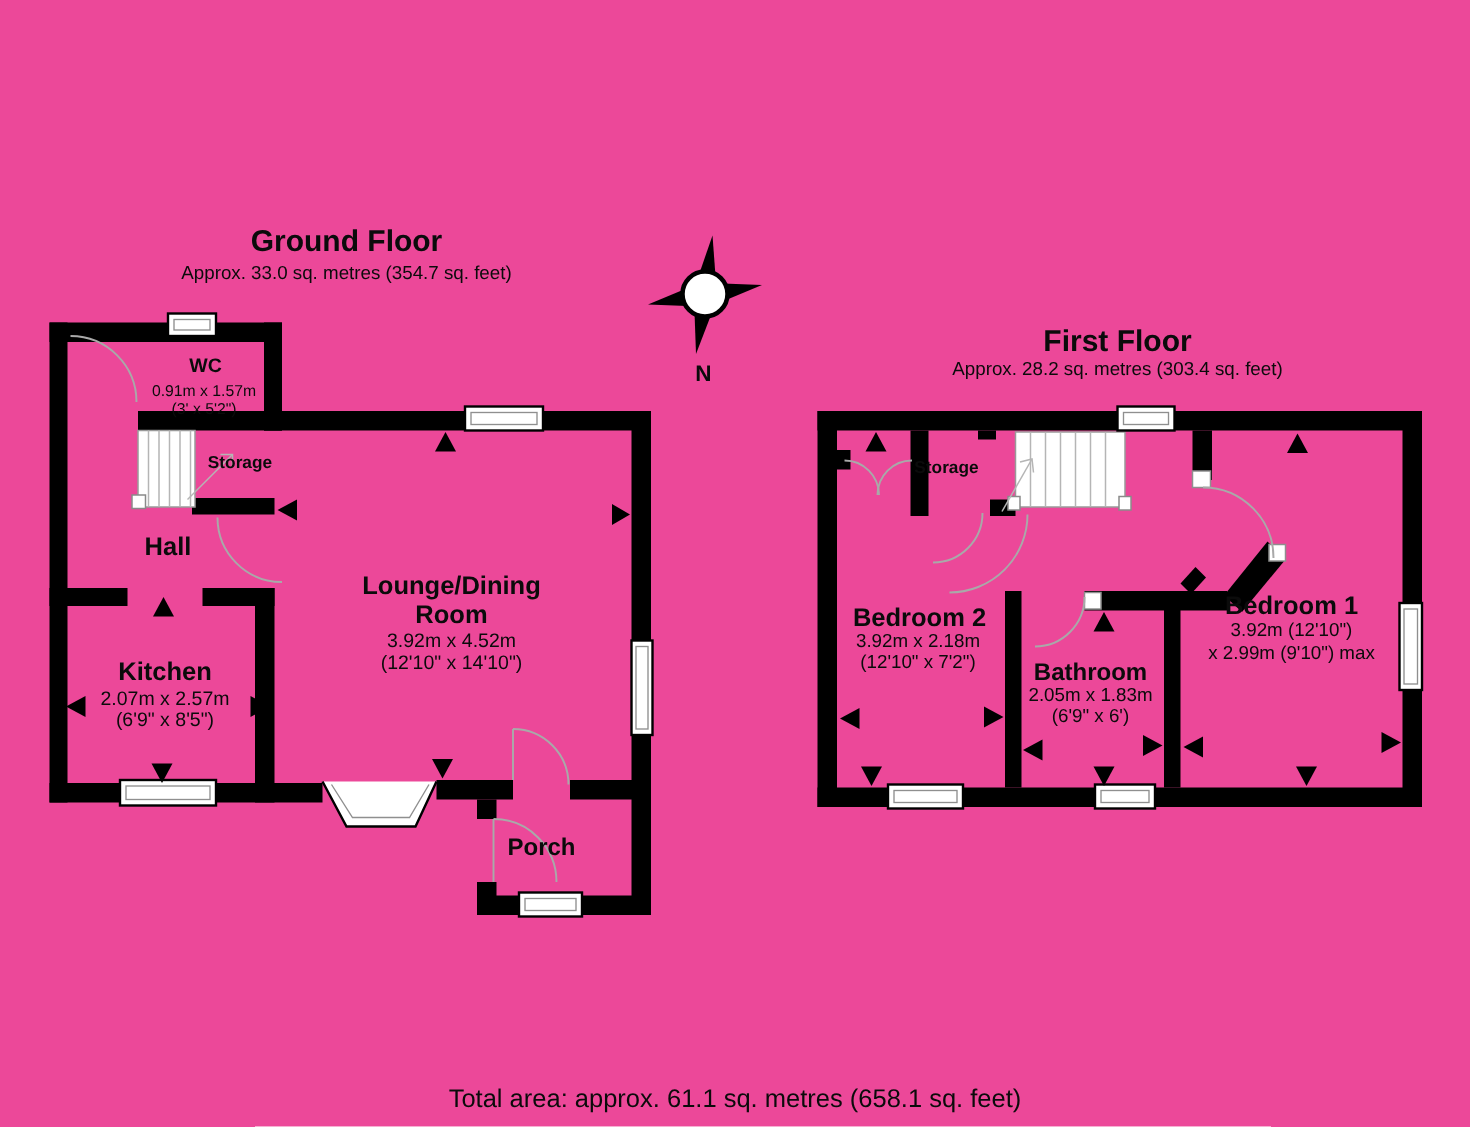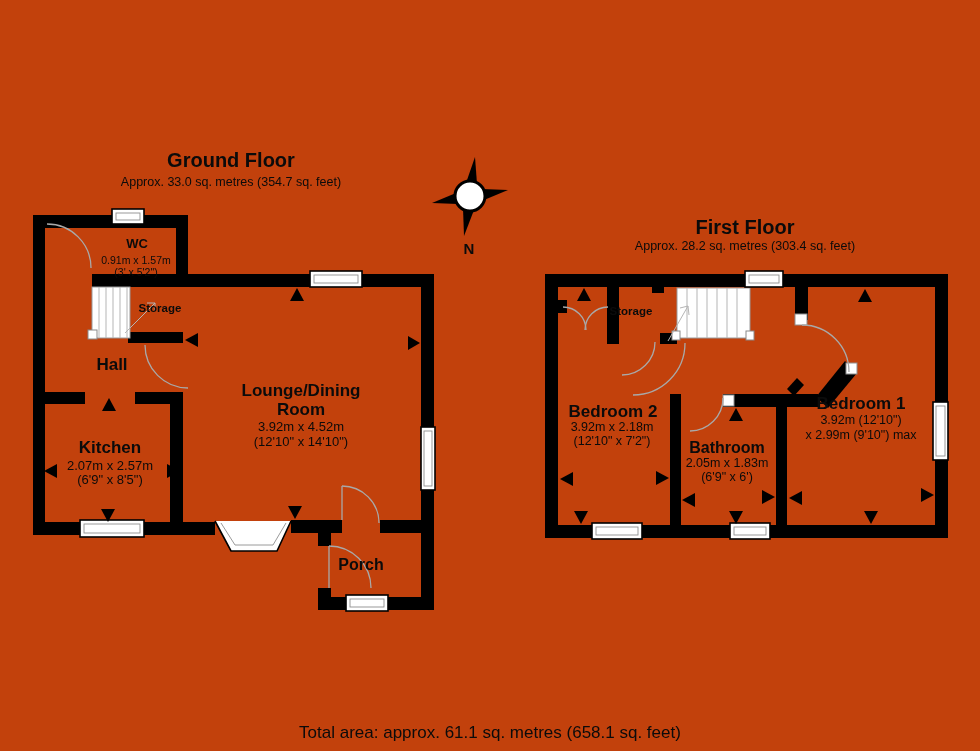--- a/index.html
+++ b/index.html
@@ -1,16 +1,16 @@
 <!DOCTYPE html>
 <html><head>
 <meta charset="utf-8">
 <style>
   html,body{margin:0;padding:0;background:#fff;}
-  .stage{position:relative;width:980px;height:751px;background:#c2410c;overflow:hidden;
+  .stage{position:relative;width:980px;height:751px;background:#ec4899;overflow:hidden;
          font-family:"Liberation Sans",sans-serif;}
   svg{position:absolute;left:0;top:0;}
   .wall{fill:#000;stroke:none;}
   .arc{fill:none;stroke:#a9a9a9;stroke-width:1.3;}
   .leaf{stroke:#a9a9a9;stroke-width:1.3;}
   .stair{stroke:#b5b5b5;stroke-width:1;fill:none;}
   .stairbox{stroke:#9a9a9a;stroke-width:1;fill:#fff;}
   .newel{fill:#fff;stroke:#8a8a8a;stroke-width:1;}
   .winout{fill:#fff;stroke:#000;stroke-width:1.6;}
   .winin{fill:none;stroke:#8f8f8f;stroke-width:0.9;}

